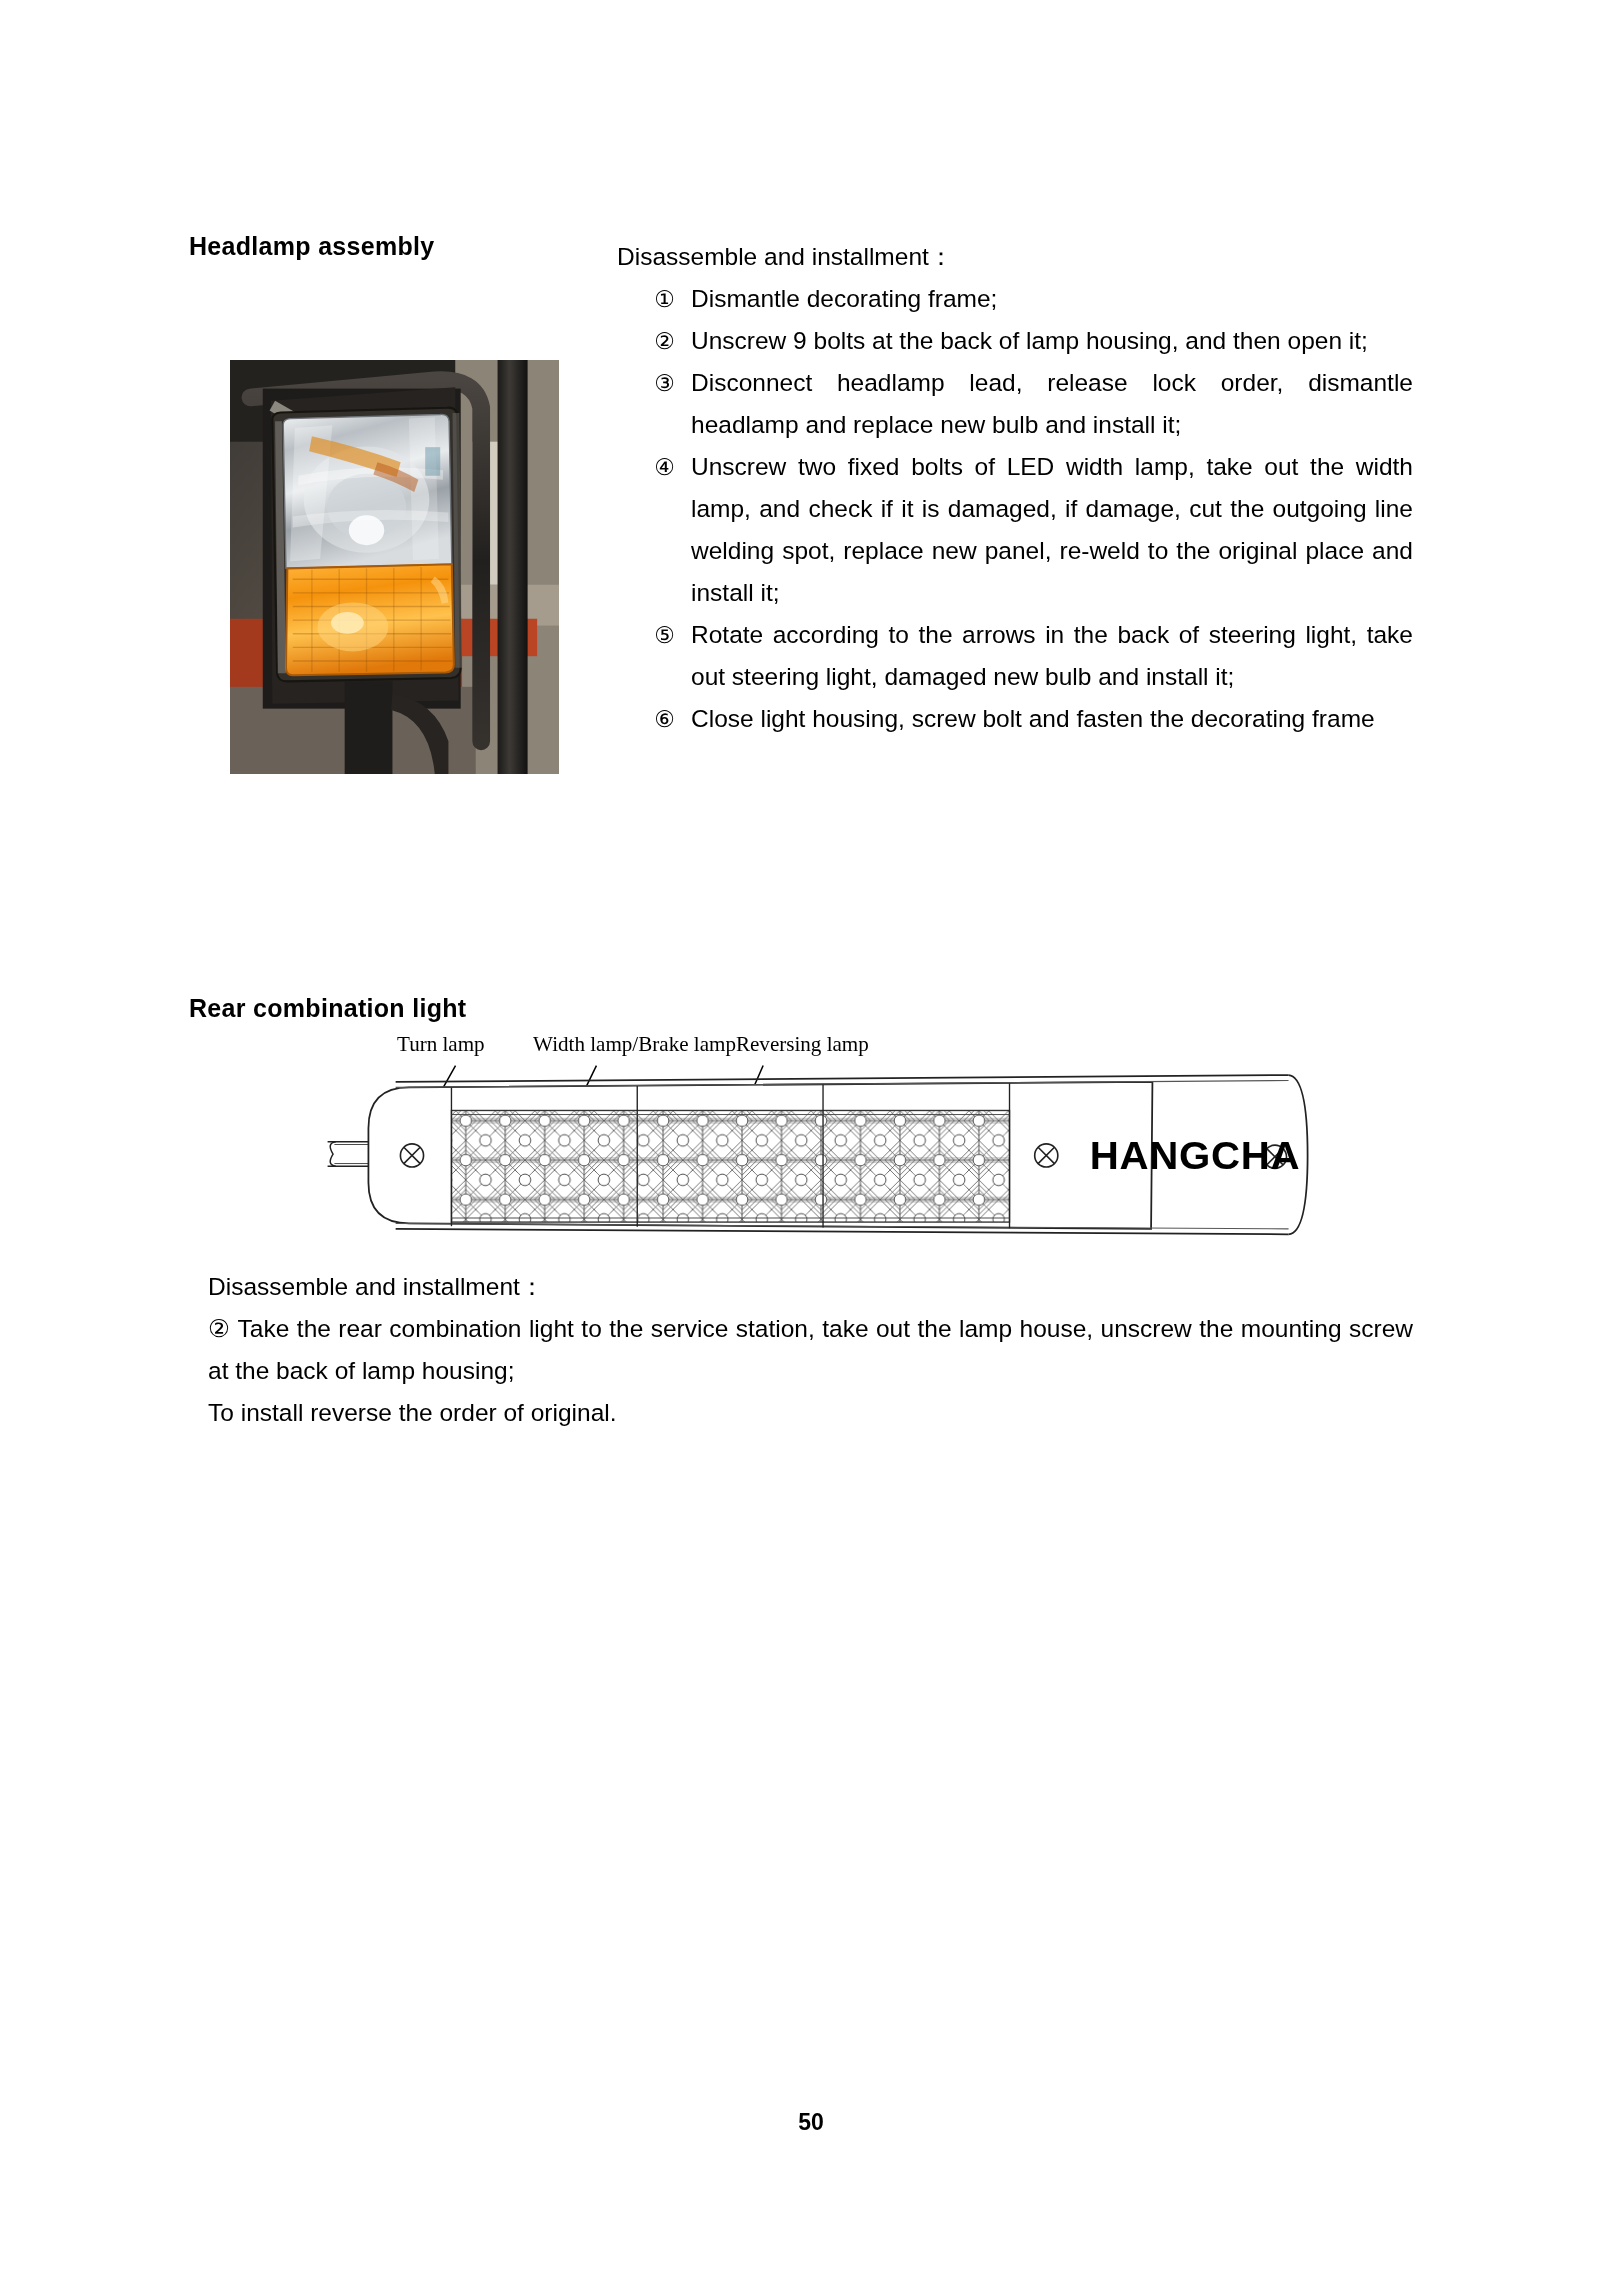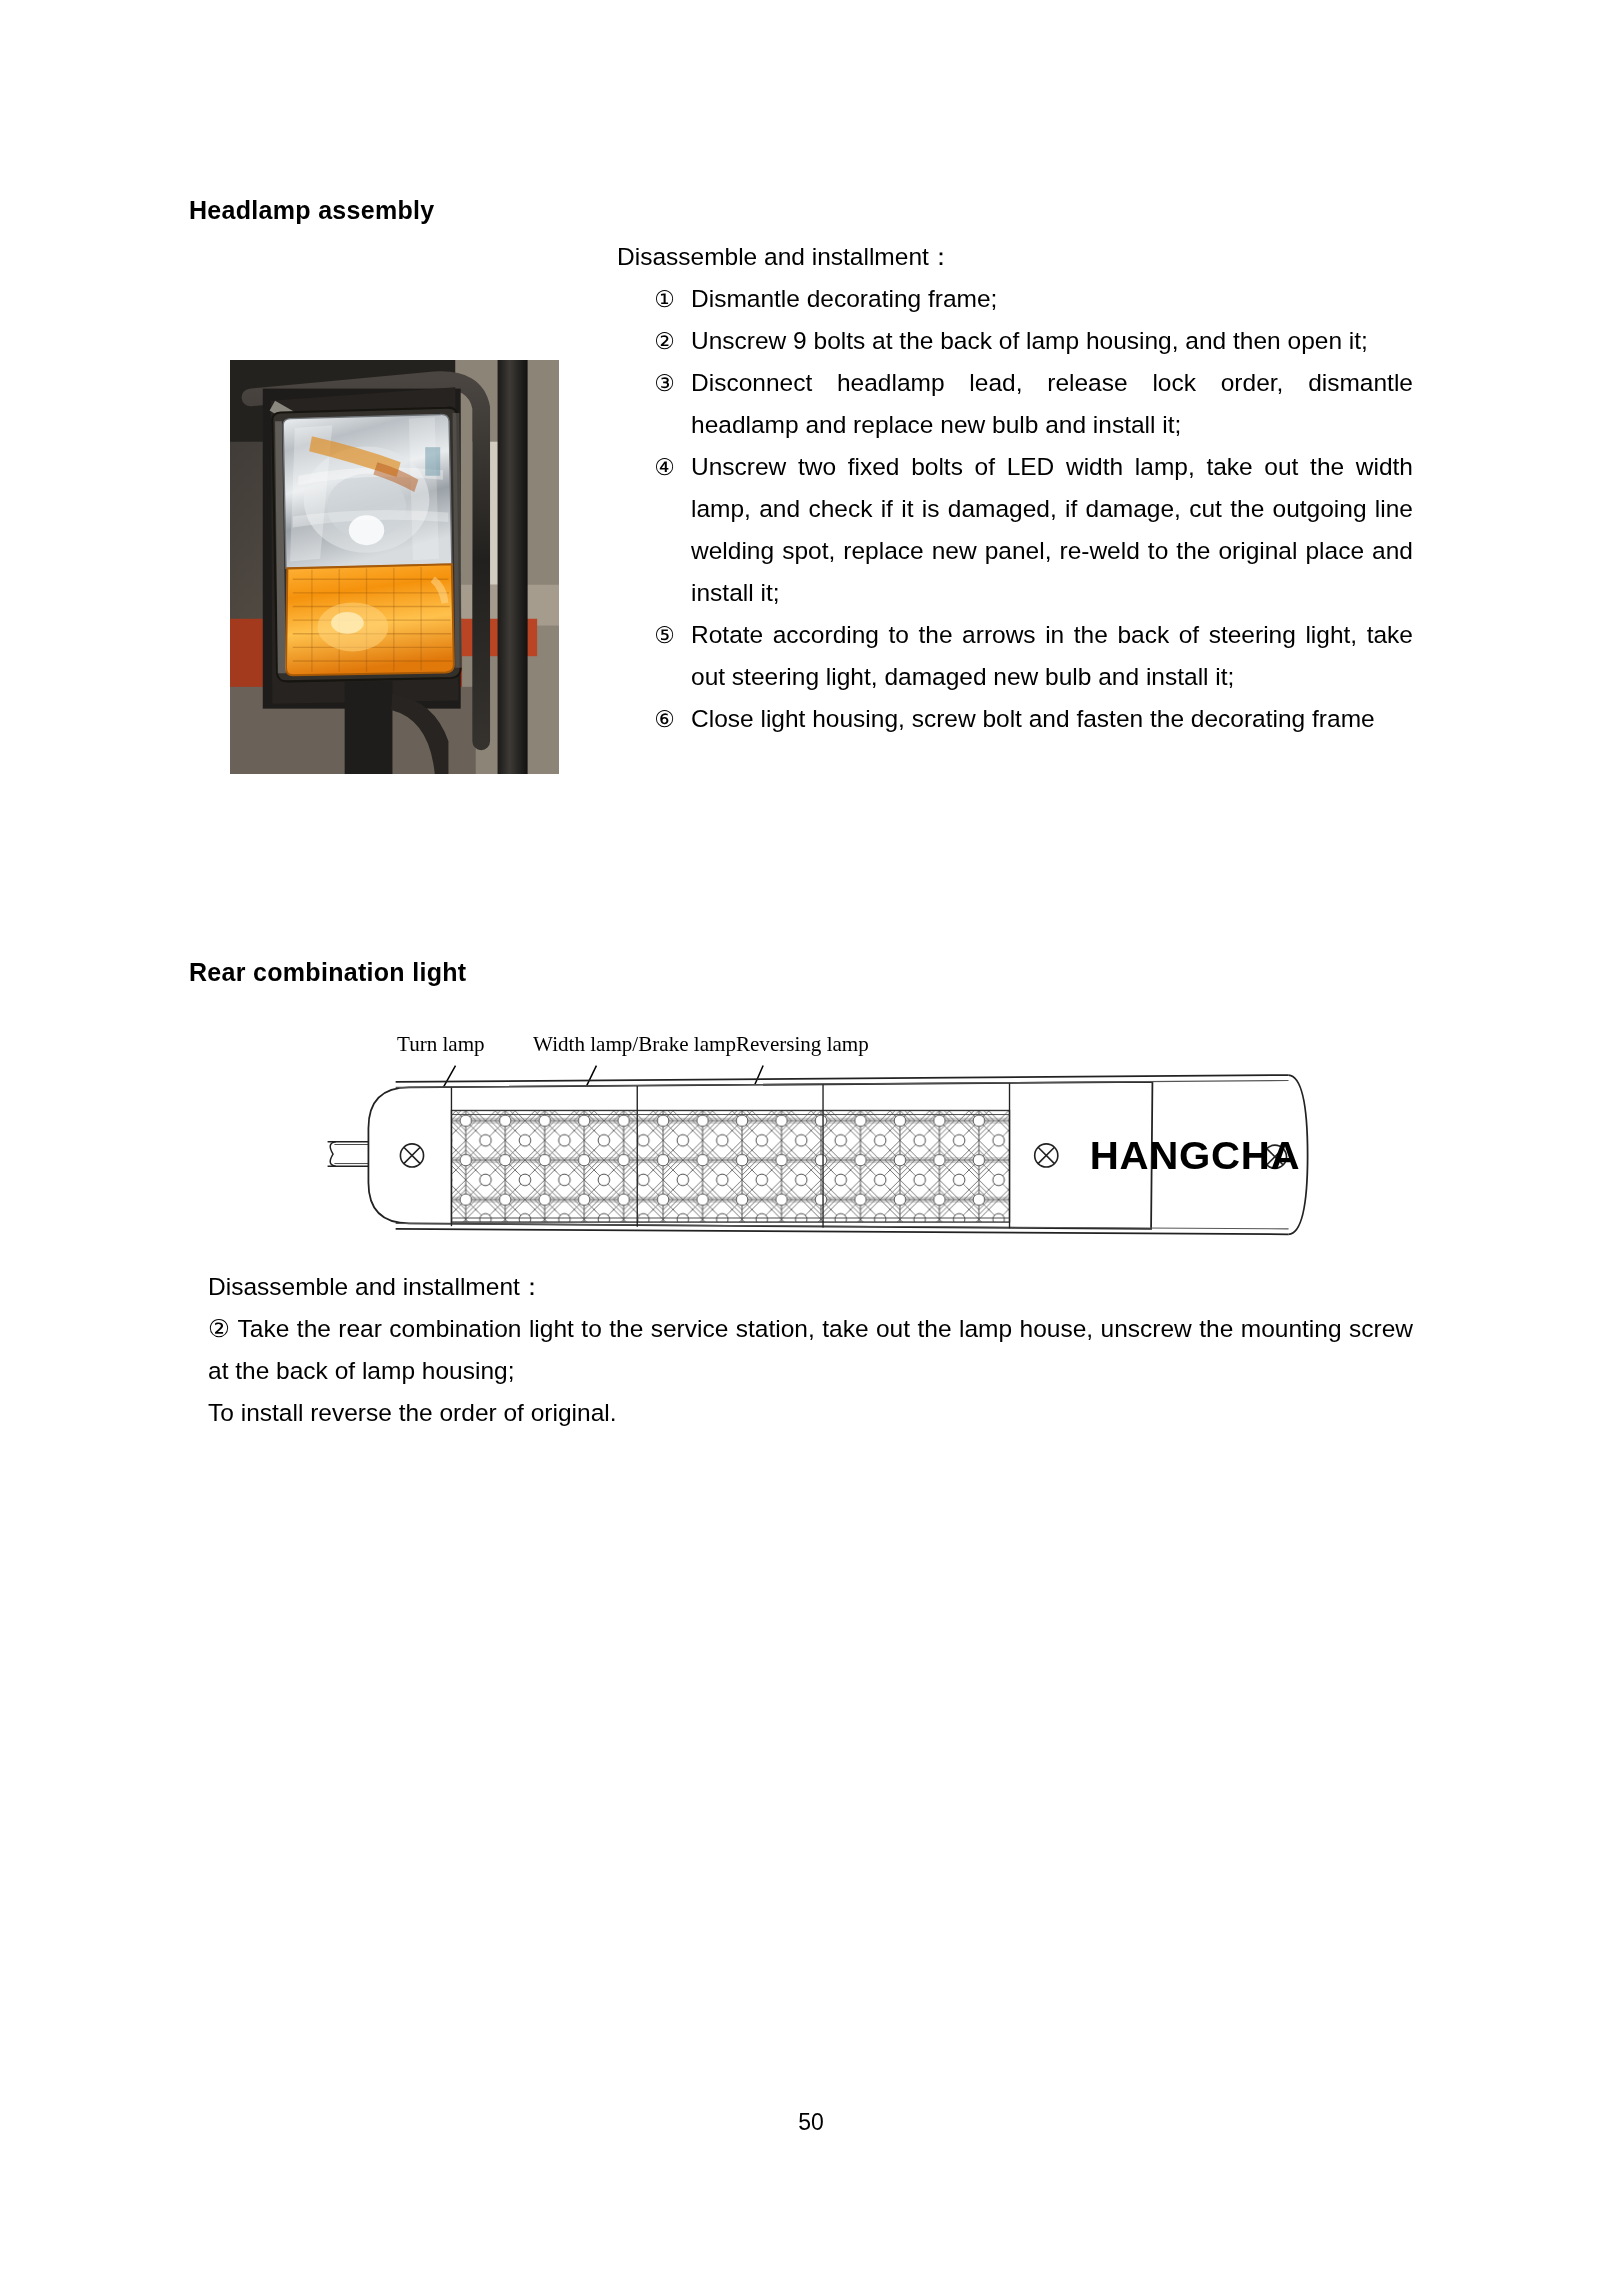--- a/index.html
+++ b/index.html
@@ -23,20 +23,21 @@
   
 
   .section-heading {
     position: absolute;
     font-family: "Liberation Sans", sans-serif;
     font-weight: bold;
     font-size: 25px;
     letter-spacing: 0.3px;
     white-space: nowrap;
     color: #000;
+    margin-top: 36px;
   }
   #heading-headlamp { left: 189px; top: 196px; }
   #heading-rear     { left: 189px; top: 958px; }
 
   
   .photo-wrap {
     position: absolute;
     left: 230px;
     top: 360px;
     width: 329px;
@@ -112,20 +113,21 @@
   .bottom-block p.nowrapline { white-space: nowrap; text-align: left; }
 
   
   .page-number {
     position: absolute;
     left: 0;
     top: 2109px;
     width: 1622px;
     text-align: center;
     font-size: 23px;
+    font-weight: bold;
   }
 </style>
 </head>
 <body>
 
 <div class="page">
 
   <div id="heading-headlamp" class="section-heading">Headlamp assembly</div>
 
   <div class="photo-wrap">

